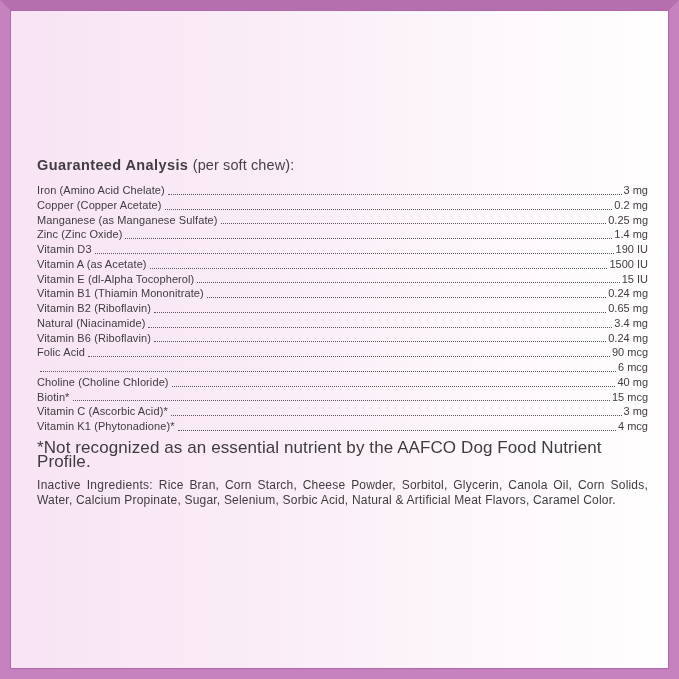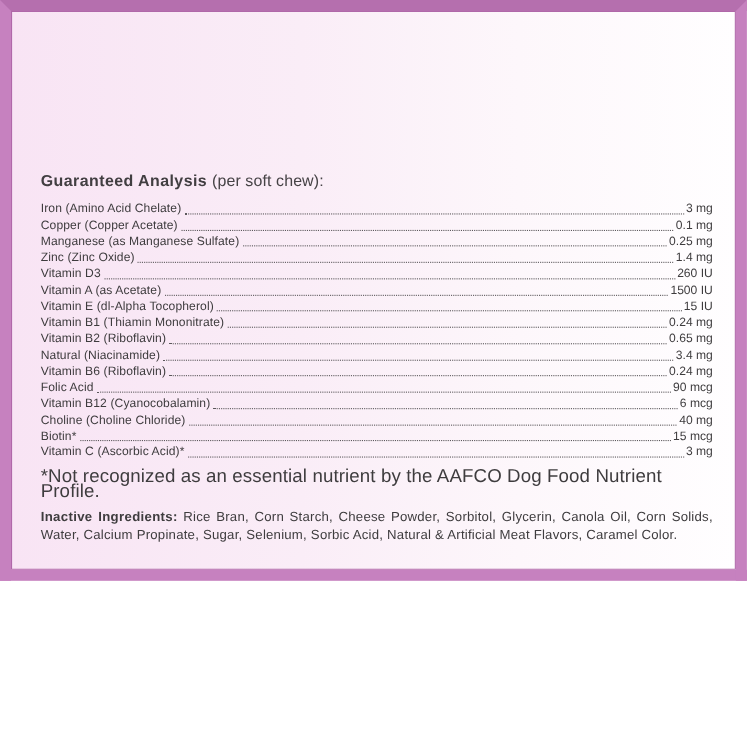--- a/index.html
+++ b/index.html
@@ -7,21 +7,21 @@
     padding: 0;
     width: 679px;
     height: 679px;
     overflow: hidden;
     font-family: "Liberation Sans", sans-serif;
   }
   .frame {
     position: relative;
     box-sizing: border-box;
     width: 679px;
-    height: 528px;
+    height: 679px;
     border: 10px solid #c681bf;
     border-top-color: #b56fae;
     box-shadow: inset 0 0 0 1px #b068a9;
     background: linear-gradient(90deg, #f8e4f4 0%, #faedf7 40%, #fdf7fb 70%, #fffeff 100%);
   }
   .content {
     position: absolute;
     left: 27px;   
     right: 21px;  
     top: 146px;
@@ -63,21 +63,21 @@
     color: #3e3c3e;
   }
   .inactive {
     margin: 9px 0 0 0;
     font-size: 12px;
     line-height: 15.5px;
     letter-spacing: 0.2px;
     text-align: justify;
     color: #3e3c3e;
   }
-  .inactive .ing-label { font-weight: bold; letter-spacing: 0.3px; }
+  .inactive .ing-label { font-weight: normal; letter-spacing: 0.3px; }
 </style>
 </head>
 <body>
 
 <div class="frame">
   <div class="content">
 
     <div class="heading">
       <span class="h-main">Guaranteed Analysis</span>
       <span class="h-sub">(per soft chew):</span>
@@ -86,39 +86,39 @@
     <div class="rows" id="rows">
   <div class="row">
     <span class="row-label">Iron (Amino Acid Chelate)</span>
     <span class="leader"></span>
     <span class="row-value">3 mg</span>
   </div>
 
   <div class="row">
     <span class="row-label">Copper (Copper Acetate)</span>
     <span class="leader"></span>
-    <span class="row-value">0.1 mg</span>
+    <span class="row-value">0.2 mg</span>
   </div>
 
   <div class="row">
     <span class="row-label">Manganese (as Manganese Sulfate)</span>
     <span class="leader"></span>
     <span class="row-value">0.25 mg</span>
   </div>
 
   <div class="row">
     <span class="row-label">Zinc  (Zinc  Oxide)</span>
     <span class="leader"></span>
     <span class="row-value">1.4  mg</span>
   </div>
 
   <div class="row">
     <span class="row-label">Vitamin D3</span>
     <span class="leader"></span>
-    <span class="row-value">260 IU</span>
+    <span class="row-value">190 IU</span>
   </div>
 
   <div class="row">
     <span class="row-label">Vitamin A (as Acetate)</span>
     <span class="leader"></span>
     <span class="row-value">1500 IU</span>
   </div>
 
   <div class="row">
     <span class="row-label">Vitamin E (dl-Alpha Tocopherol)</span>
@@ -151,21 +151,20 @@
     <span class="row-value">0.24 mg</span>
   </div>
 
   <div class="row">
     <span class="row-label">Folic Acid</span>
     <span class="leader"></span>
     <span class="row-value">90 mcg</span>
   </div>
 
   <div class="row">
-    <span class="row-label">Vitamin B12 (Cyanocobalamin)</span>
     <span class="leader"></span>
     <span class="row-value">6 mcg</span>
   </div>
 
   <div class="row">
     <span class="row-label">Choline (Choline Chloride)</span>
     <span class="leader"></span>
     <span class="row-value">40 mg</span>
   </div>
 
@@ -174,20 +173,25 @@
     <span class="leader"></span>
     <span class="row-value">15 mcg</span>
   </div>
 
   <div class="row">
     <span class="row-label">Vitamin C (Ascorbic Acid)*</span>
     <span class="leader"></span>
     <span class="row-value">3 mg</span>
   </div>
 
+  <div class="row">
+    <span class="row-label">Vitamin K1 (Phytonadione)*</span>
+    <span class="leader"></span>
+    <span class="row-value">4 mcg</span>
+  </div>
 </div>
 
     <p class="footnote">*Not recognized as an essential nutrient by the AAFCO Dog Food Nutrient Profile.</p>
 
     <p class="inactive">
       <span class="ing-label">Inactive  Ingredients:</span>
       <span>Rice Bran, Corn Starch, Cheese Powder, Sorbitol, Glycerin, Canola Oil, Corn Solids, Water, Calcium Propinate, Sugar, Selenium, Sorbic Acid, Natural &amp; Artificial Meat Flavors, Caramel Color.</span>
     </p>
 
   </div>

